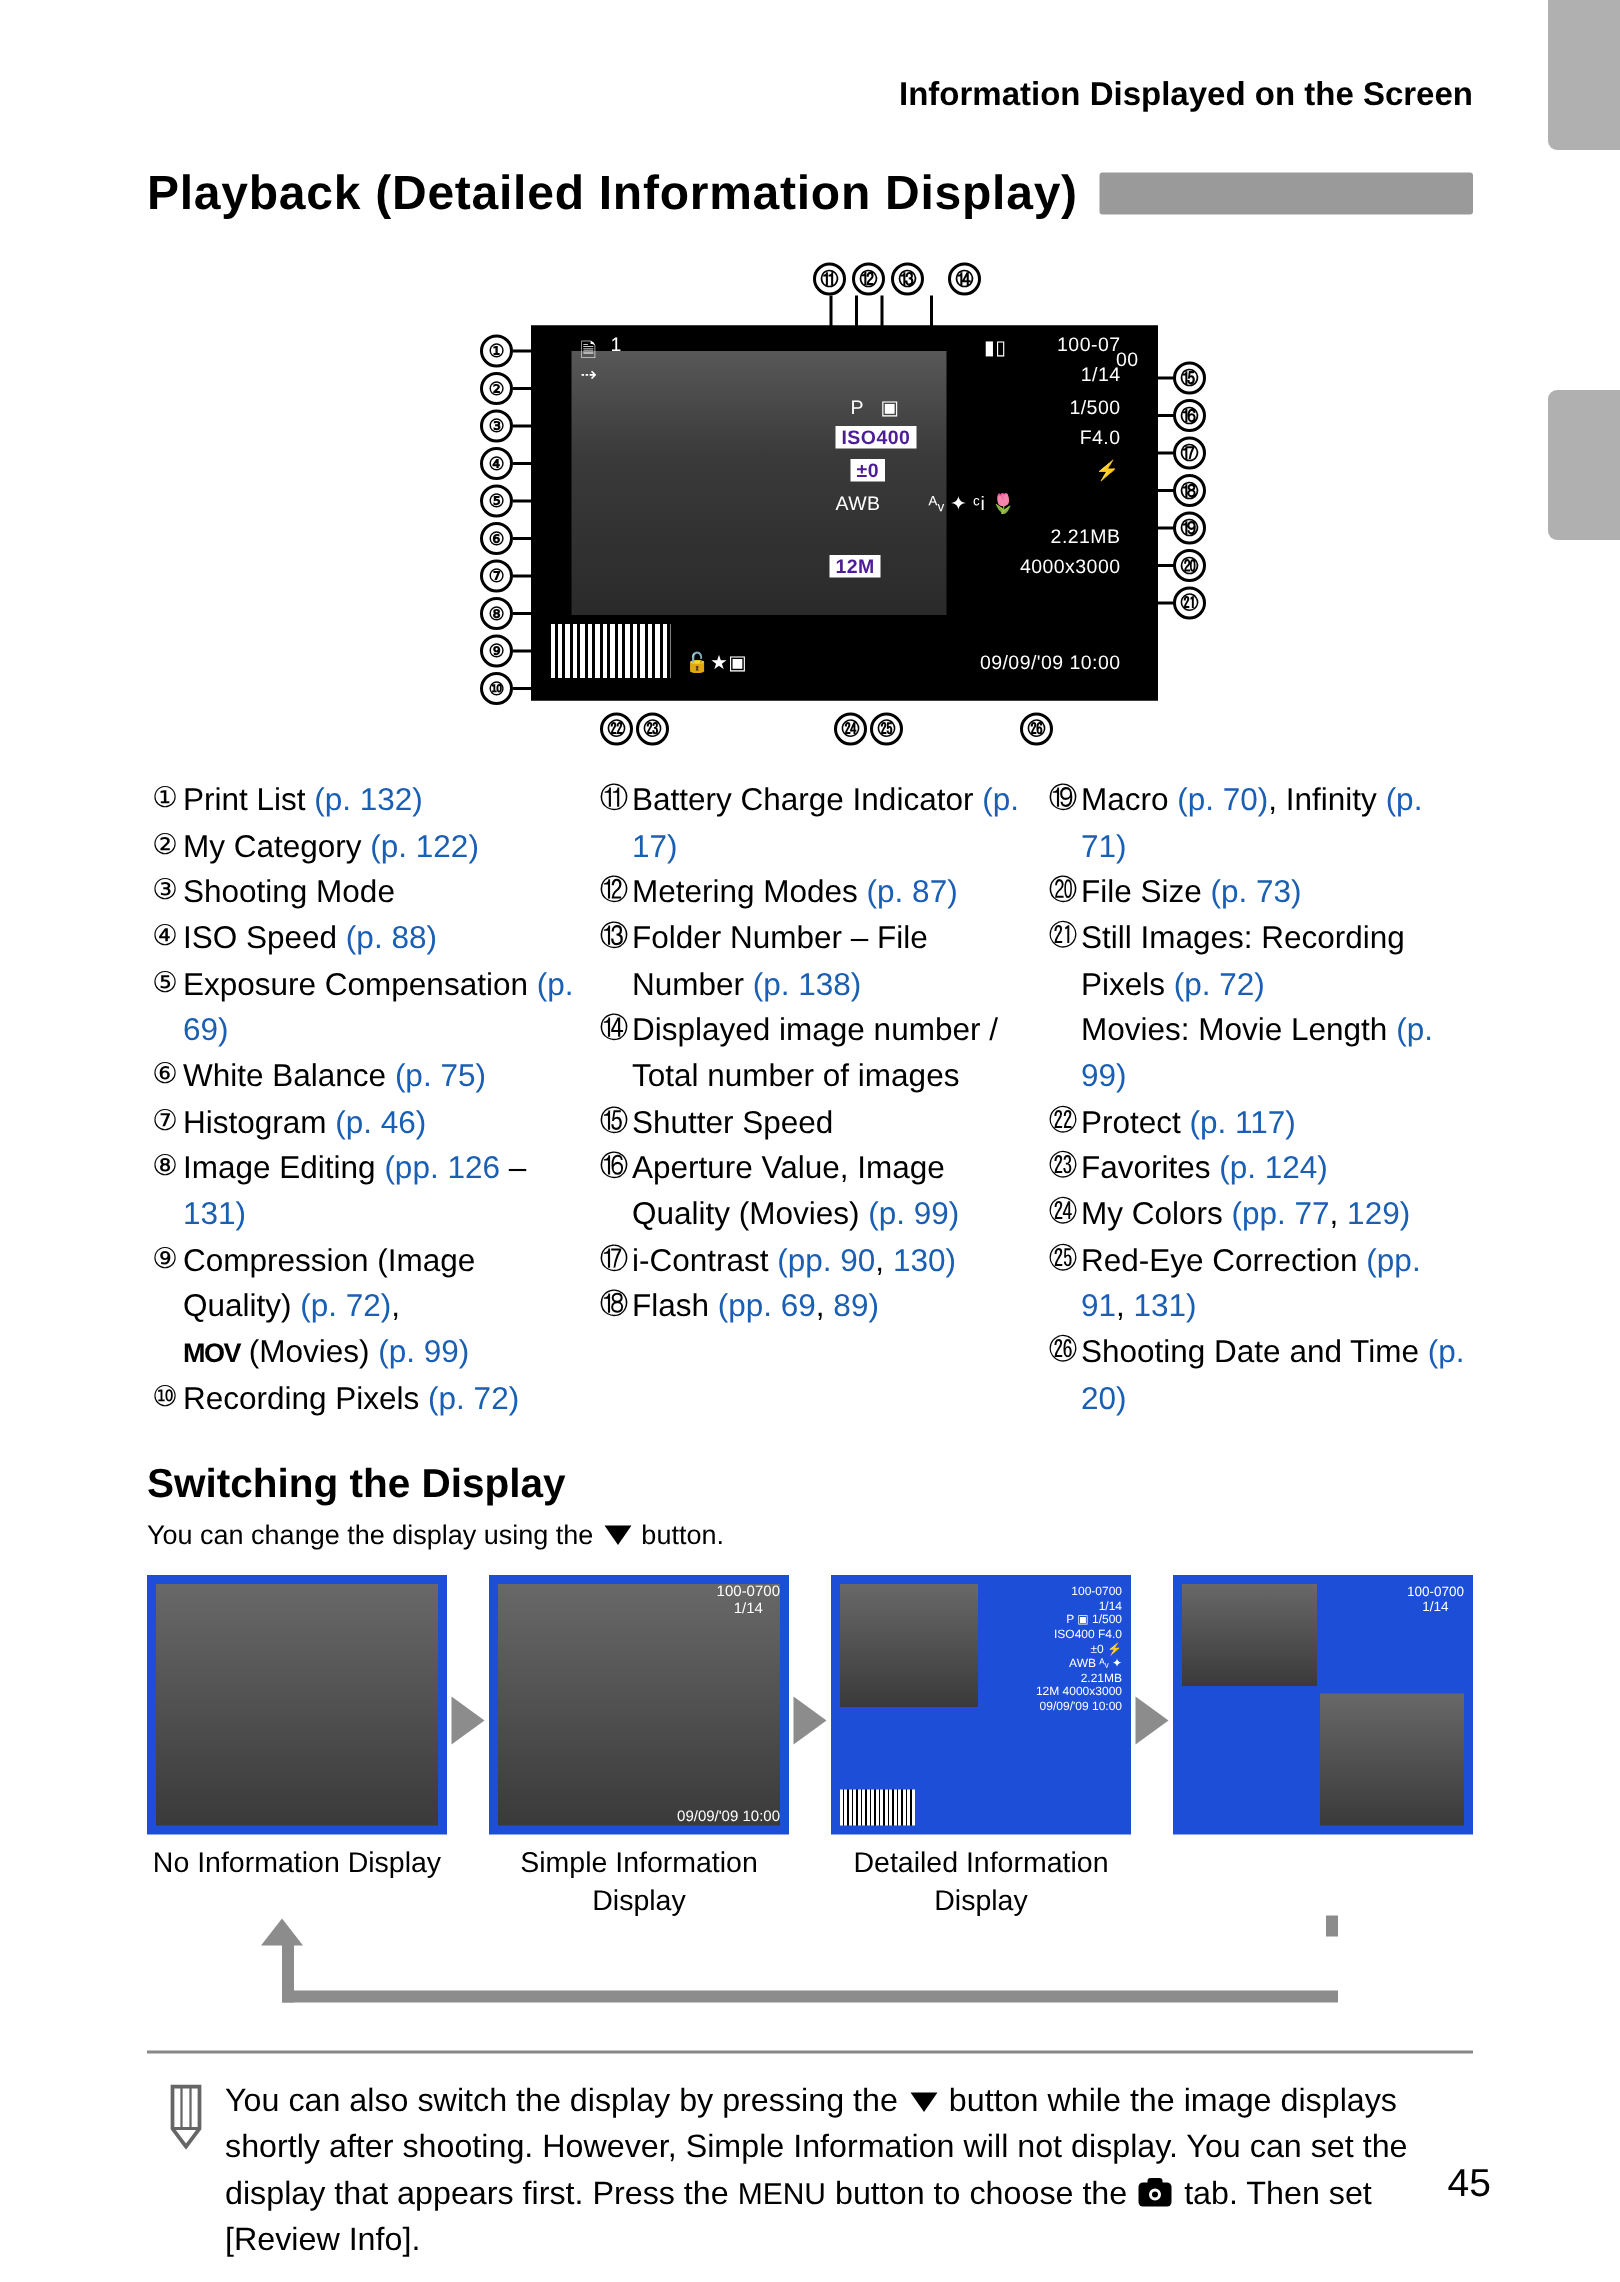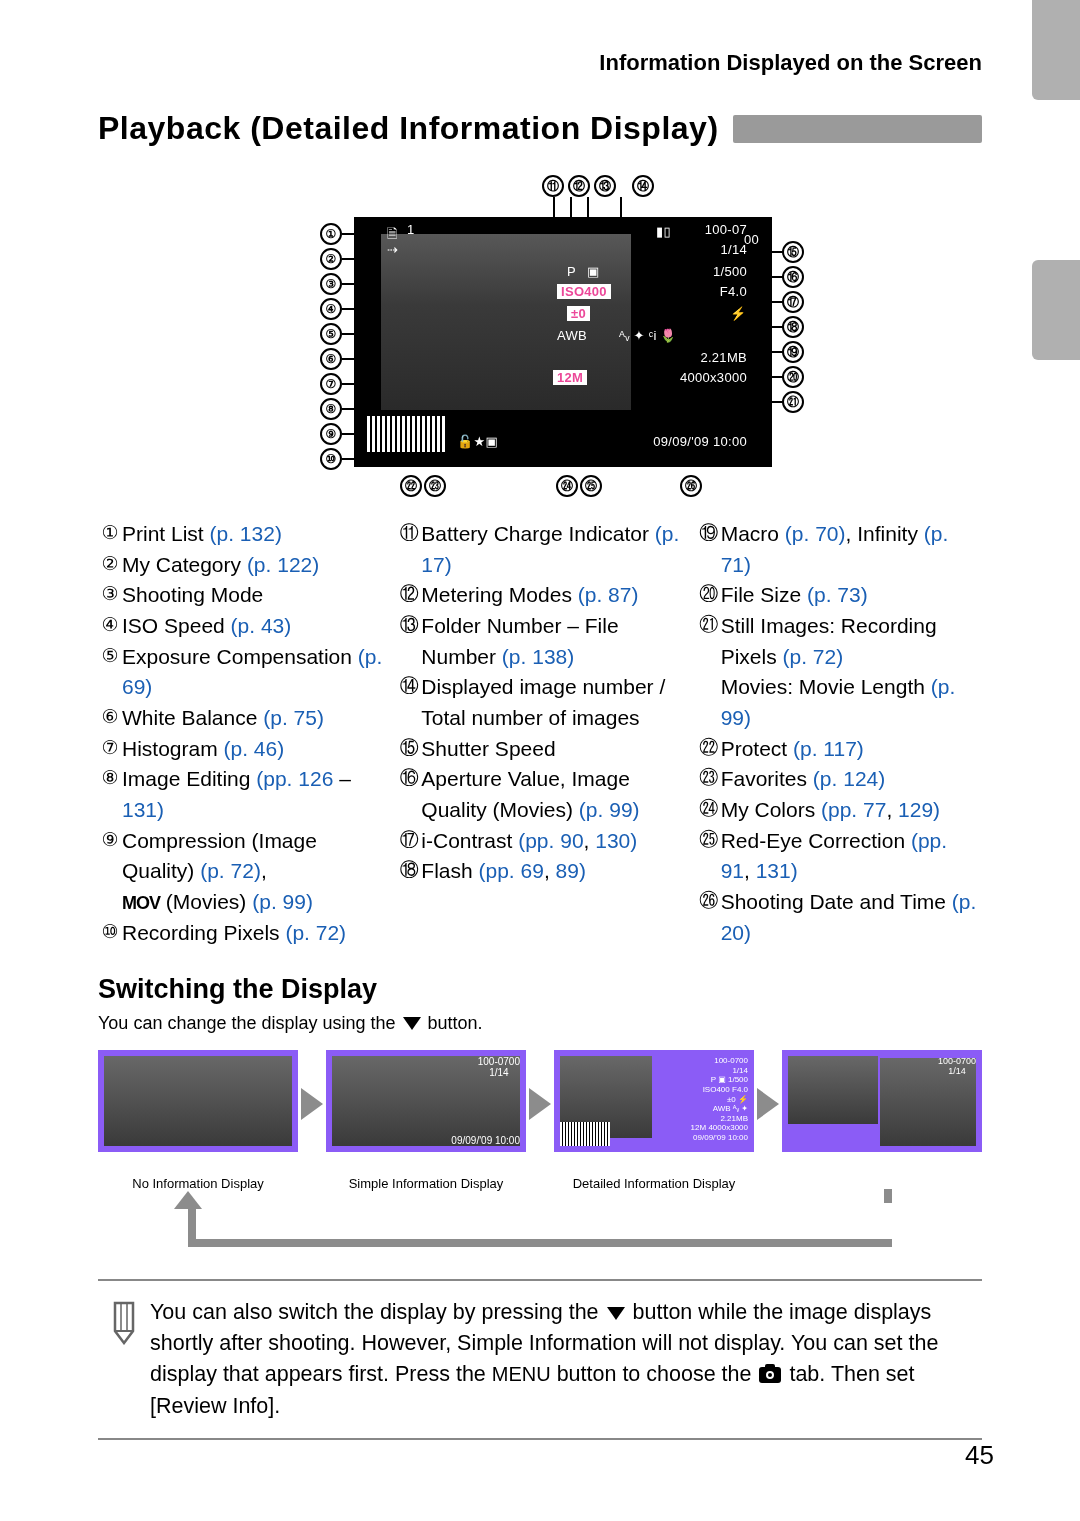--- a/index.html
+++ b/index.html
@@ -93,21 +93,21 @@
   .screen-text {
     position: absolute;
     color: #fff;
     font-size: 13px;
     font-family: sans-serif;
     white-space: nowrap;
     letter-spacing: 0.3px;
   }
   .white-box {
     background:#fff;
-    color:#ec4899;
+    color:#4c1d95;
     padding:0 4px;
     font-weight:bold;
     display:inline-block;
   }
   .top-labels {
     position: absolute;
     display: flex;
     gap: 4px;
     font-size: 20px;
   }
@@ -209,31 +209,31 @@
     justify-content: space-between;
     align-items: flex-start;
     margin-bottom: 2px;
   }
   .mode {
     width: 200px;
     text-align: center;
   }
   .mode-thumb {
     width: 200px;
-    height: 102px;
-    background: #8b5cf6;
+    height: 173px;
+    background: #1d4ed8;
     position: relative;
-    margin-bottom: 24px;
+    margin-bottom: 8px;
   }
   .mode-thumb .ph {
     position:absolute;
     background: linear-gradient(180deg,#686868,#3a3a3a);
   }
   .mode-label {
-    font-size: 13px;
+    font-size: 19px;
     line-height: 1.3;
   }
   .arrow-sep {
     align-self: center;
     width: 0; height: 0;
     border-top: 16px solid transparent;
     border-bottom: 16px solid transparent;
     border-left: 22px solid #8c8c8c;
     margin-top: -36px;
   }
@@ -424,21 +424,21 @@
         <div class="legend-item">
           <span class="num">②</span>
           <span class="txt">My Category <a class="link" href="#">(p. 122)</a></span>
         </div>
         <div class="legend-item">
           <span class="num">③</span>
           <span class="txt">Shooting Mode</span>
         </div>
         <div class="legend-item">
           <span class="num">④</span>
-          <span class="txt">ISO Speed <a class="link" href="#">(p. 43)</a></span>
+          <span class="txt">ISO Speed <a class="link" href="#">(p. 88)</a></span>
         </div>
         <div class="legend-item">
           <span class="num">⑤</span>
           <span class="txt">Exposure Compensation <a class="link" href="#">(p. 69)</a></span>
         </div>
         <div class="legend-item">
           <span class="num">⑥</span>
           <span class="txt">White Balance <a class="link" href="#">(p. 75)</a></span>
         </div>
         <div class="legend-item">

